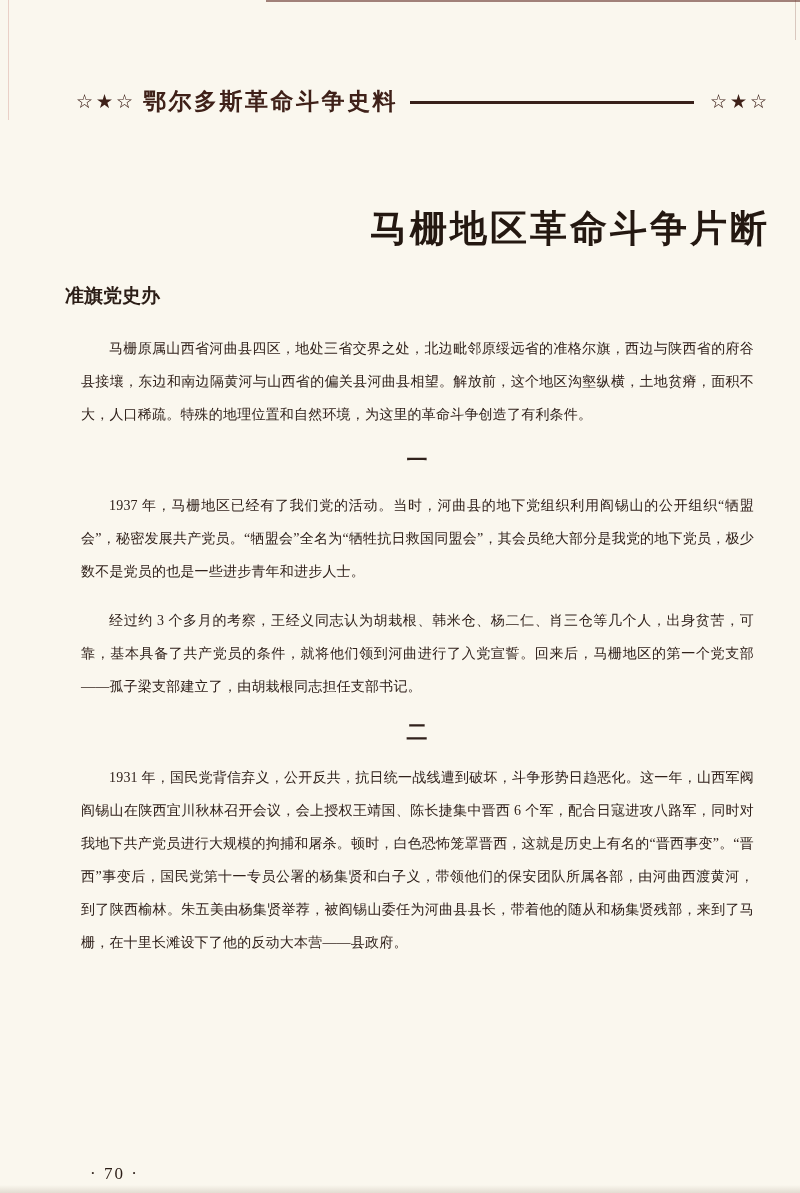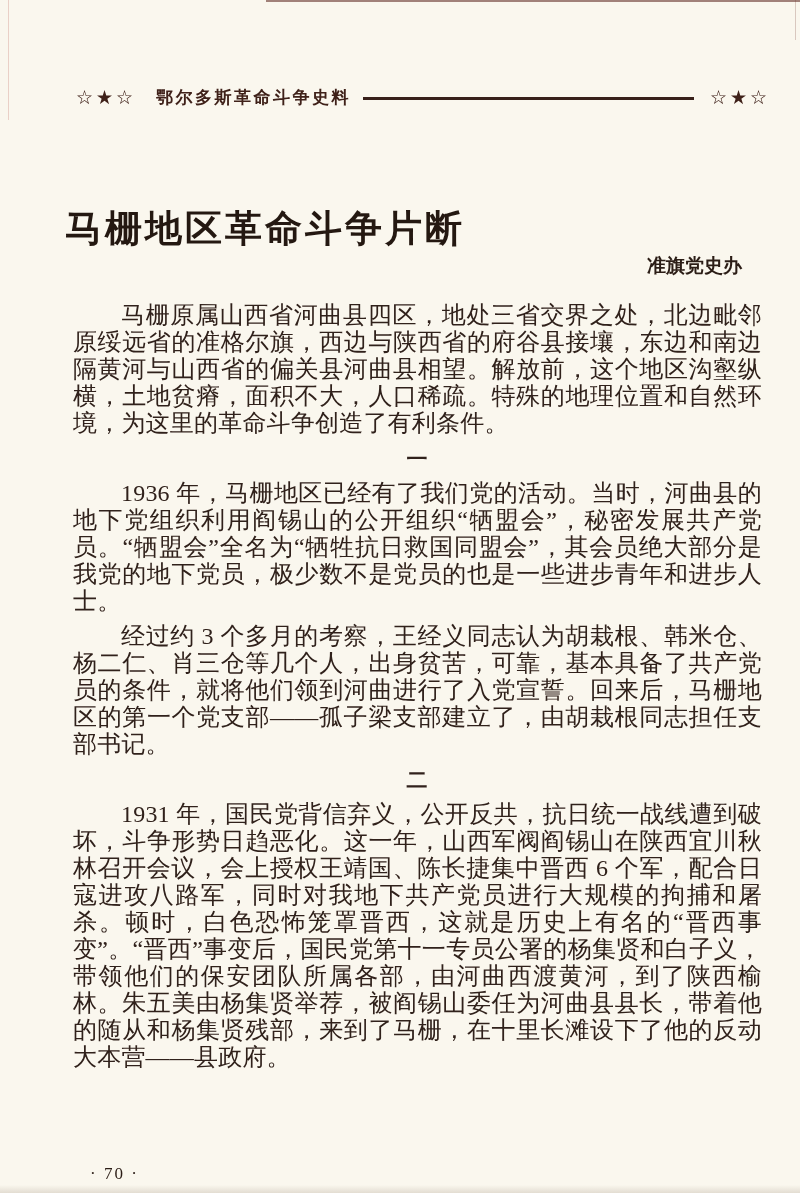--- a/index.html
+++ b/index.html
@@ -30,42 +30,43 @@
   }
 
   
   .header {
     position:absolute; top:86px; left:76px; right:30px;
     display:flex; align-items:center;
     color:#3f2119;
   }
   .hdr-stars { font-size:17px; letter-spacing:3px; white-space:nowrap; }
   .hdr-series {
-    font-weight:bold; font-size:17px; letter-spacing:2.5px;
-    margin-left:20px; white-space:nowrap;
+    font-weight:bold; font-size:23px; letter-spacing:2.5px;
+    margin-left:7px; white-space:nowrap;
   }
   .hdr-rule { flex:1; height:2.5px; background:#38201a; margin:2px 16px 0 12px; }
 
   
   .content { position:absolute; left:65px; top:0; width:705px; }
   .title {
     margin:205px 0 0 0;
-    text-align:left;
+    text-align:right;
     font-size:37px; line-height:48px;
     font-weight:bold; letter-spacing:3px;
     color:#241811;
   }
   .byline {
-    text-align:right; padding-right:28px;
+    margin-top:30px;
+    text-align:left; padding-right:28px;
     font-size:19px; font-weight:bold;
     color:#2b1d16;
   }
   .para {
-    margin:8px;
-    font-size:24px; line-height:27px;
+    margin:16px;
+    font-size:14px; line-height:33px;
     text-align:justify; text-justify:inter-ideograph;
     text-indent:2em;
     letter-spacing:0.2px;
   }
   .para.first { margin-top:23px; }
   .section-marker {
     margin:9px 0 7px 0;
     text-align:center;
     font-size:21px; line-height:26px;
     font-weight:bold;
@@ -95,21 +96,21 @@
     <span class="hdr-stars">☆★☆</span>
   </div>
 
   <div class="content">
     <h1 class="title">马栅地区革命斗争片断</h1>
     <div class="byline">准旗党史办</div>
 
     <p class="para first">马栅原属山西省河曲县四区，地处三省交界之处，北边毗邻原绥远省的准格尔旗，西边与陕西省的府谷县接壤，东边和南边隔黄河与山西省的偏关县河曲县相望。解放前，这个地区沟壑纵横，土地贫瘠，面积不大，人口稀疏。特殊的地理位置和自然环境，为这里的革命斗争创造了有利条件。</p>
 
     <div class="section-marker">一</div>
-    <p class="para">1936 年，马栅地区已经有了我们党的活动。当时，河曲县的地下党组织利用阎锡山的公开组织“牺盟会”，秘密发展共产党员。“牺盟会”全名为“牺牲抗日救国同盟会”，其会员绝大部分是我党的地下党员，极少数不是党员的也是一些进步青年和进步人士。</p>
+    <p class="para">1937 年，马栅地区已经有了我们党的活动。当时，河曲县的地下党组织利用阎锡山的公开组织“牺盟会”，秘密发展共产党员。“牺盟会”全名为“牺牲抗日救国同盟会”，其会员绝大部分是我党的地下党员，极少数不是党员的也是一些进步青年和进步人士。</p>
     <p class="para">经过约 3 个多月的考察，王经义同志认为胡栽根、韩米仓、杨二仁、肖三仓等几个人，出身贫苦，可靠，基本具备了共产党员的条件，就将他们领到河曲进行了入党宣誓。回来后，马栅地区的第一个党支部——孤子梁支部建立了，由胡栽根同志担任支部书记。</p>
 
     <div class="section-marker">二</div>
     <p class="para">1931 年，国民党背信弃义，公开反共，抗日统一战线遭到破坏，斗争形势日趋恶化。这一年，山西军阀阎锡山在陕西宜川秋林召开会议，会上授权王靖国、陈长捷集中晋西 6 个军，配合日寇进攻八路军，同时对我地下共产党员进行大规模的拘捕和屠杀。顿时，白色恐怖笼罩晋西，这就是历史上有名的“晋西事变”。“晋西”事变后，国民党第十一专员公署的杨集贤和白子义，带领他们的保安团队所属各部，由河曲西渡黄河，到了陕西榆林。朱五美由杨集贤举荐，被阎锡山委任为河曲县县长，带着他的随从和杨集贤残部，来到了马栅，在十里长滩设下了他的反动大本营——县政府。</p>
   </div>
 
   <div class="page-number">· 70 ·</div>
 
 </div>
 

